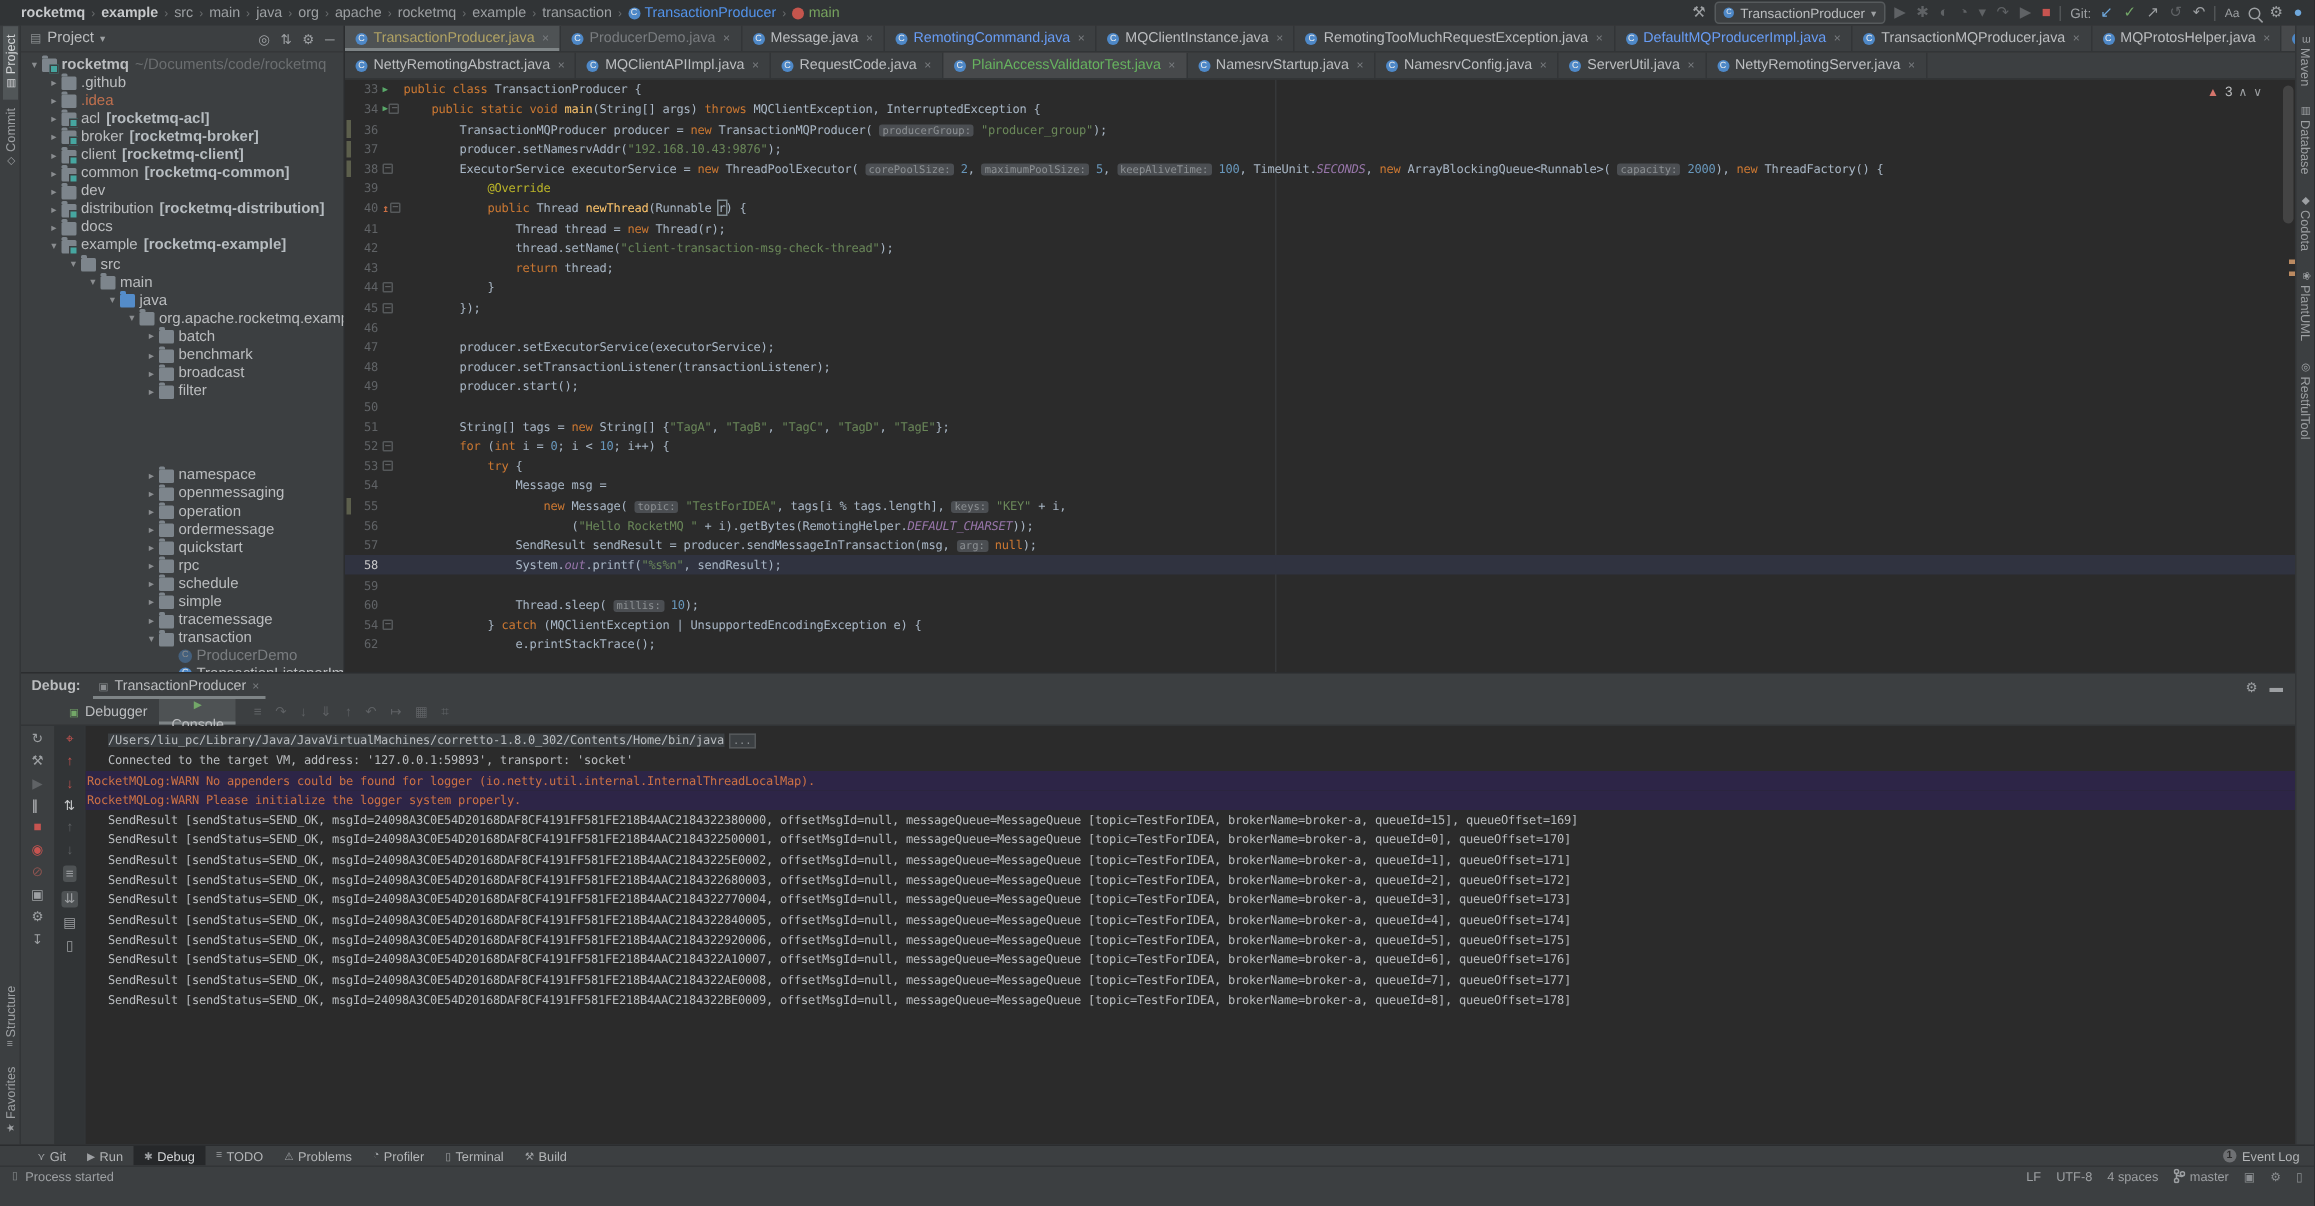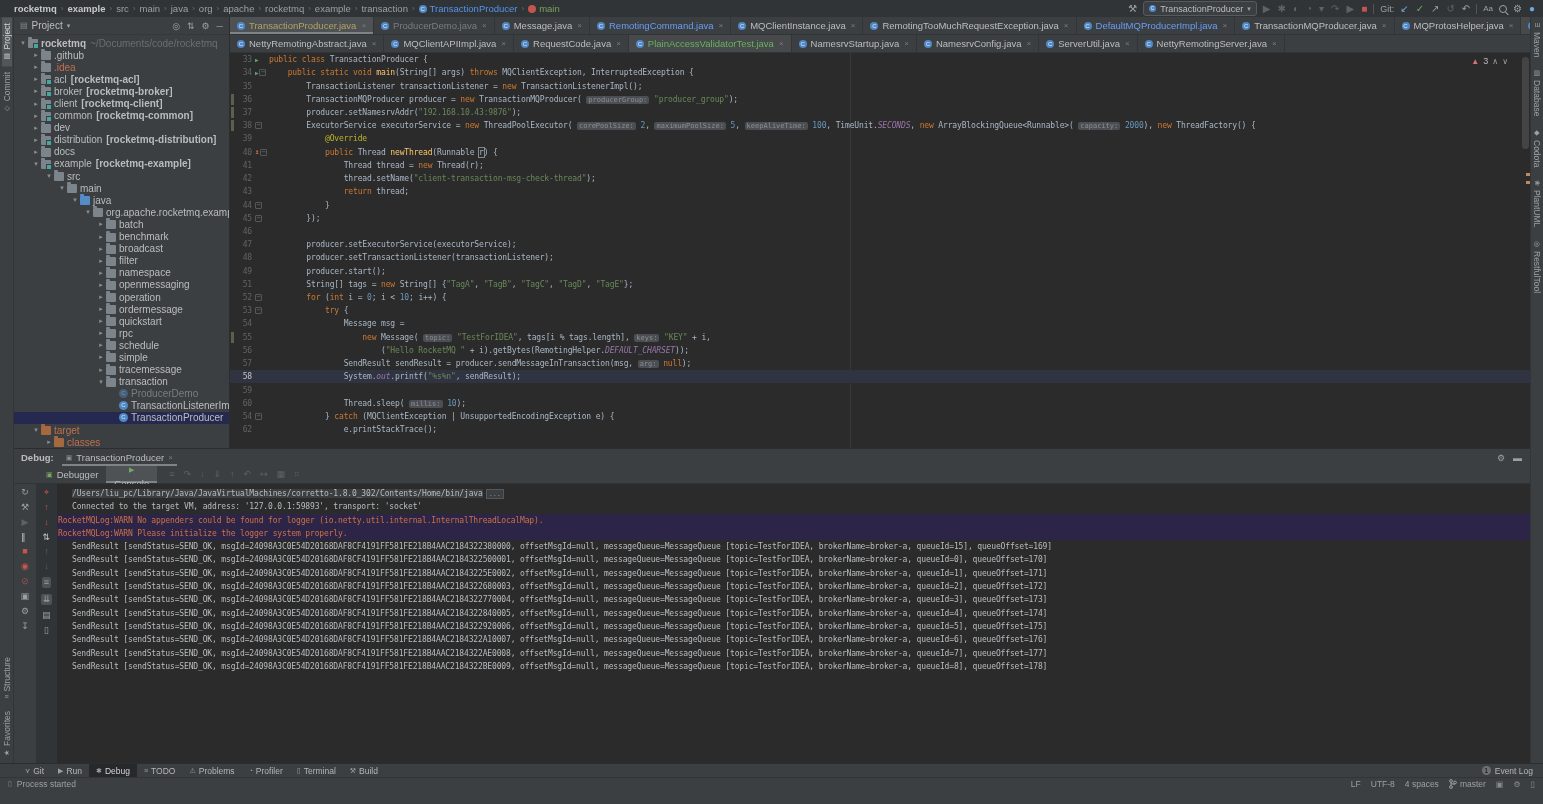--- a/index.html
+++ b/index.html
@@ -340,21 +340,21 @@
               <div class="trow" style="padding-left: 82px;">
                 <span class="arr">▸</span>
                 <span class="ti ti-dir"></span>
                 <span class="lbl">broadcast</span>
               </div>
               <div class="trow" style="padding-left: 82px;">
                 <span class="arr">▸</span>
                 <span class="ti ti-dir"></span>
                 <span class="lbl">filter</span>
               </div>
-              <div class="trow" style="padding-left: 82px;">
+              <div class="trow" style="padding-left: 82px; margin-top: 44px;">
                 <span class="arr">▸</span>
                 <span class="ti ti-dir"></span>
                 <span class="lbl">namespace</span>
               </div>
               <div class="trow" style="padding-left: 82px;">
                 <span class="arr">▸</span>
                 <span class="ti ti-dir"></span>
                 <span class="lbl">openmessaging</span>
               </div>
               <div class="trow" style="padding-left: 82px;">
@@ -538,25 +538,20 @@
               </div>
               <div class="code-row">
                 <span class="ln">34</span>
                 <div class="marks">
                   <span class="mk-run">▶</span>
                   <span class="mk-fold">−</span>
                 </div>
                 <div class="codetext"><span class="tk-d">    </span><span class="tk-k">public static void</span><span class="tk-d"> </span><span class="tk-m">main</span><span class="tk-d">(String[] args) </span><span class="tk-k">throws</span><span class="tk-d"> MQClientException, InterruptedException {</span></div>
               </div>
               <div class="code-row">
-                <span class="ln">35</span>
-                <div class="marks"></div>
-                <div class="codetext"><span class="tk-d">        TransactionListener transactionListener = </span><span class="tk-k">new</span><span class="tk-d"> TransactionListenerImpl();</span></div>
-              </div>
-              <div class="code-row">
                 <div class="chgbar"></div>
                 <span class="ln">36</span>
                 <div class="marks"></div>
                 <div class="codetext"><span class="tk-d">        TransactionMQProducer producer = </span><span class="tk-k">new</span><span class="tk-d"> TransactionMQProducer( </span><span class="tk-h">producerGroup:</span><span class="tk-d"> </span><span class="tk-s">"producer_group"</span><span class="tk-d">);</span></div>
               </div>
               <div class="code-row">
                 <div class="chgbar"></div>
                 <span class="ln">37</span>
                 <div class="marks"></div>
                 <div class="codetext"><span class="tk-d">        producer.setNamesrvAddr(</span><span class="tk-s">"192.168.10.43:9876"</span><span class="tk-d">);</span></div>
@@ -623,20 +618,25 @@
               </div>
               <div class="code-row">
                 <span class="ln">48</span>
                 <div class="marks"></div>
                 <div class="codetext"><span class="tk-d">        producer.setTransactionListener(transactionListener);</span></div>
               </div>
               <div class="code-row">
                 <span class="ln">49</span>
                 <div class="marks"></div>
                 <div class="codetext"><span class="tk-d">        producer.start();</span></div>
+              </div>
+              <div class="code-row">
+                <span class="ln">50</span>
+                <div class="marks"></div>
+                <div class="codetext"></div>
               </div>
               <div class="code-row">
                 <span class="ln">51</span>
                 <div class="marks"></div>
                 <div class="codetext"><span class="tk-d">        String[] tags = </span><span class="tk-k">new</span><span class="tk-d"> String[] {</span><span class="tk-s">"TagA"</span><span class="tk-d">, </span><span class="tk-s">"TagB"</span><span class="tk-d">, </span><span class="tk-s">"TagC"</span><span class="tk-d">, </span><span class="tk-s">"TagD"</span><span class="tk-d">, </span><span class="tk-s">"TagE"</span><span class="tk-d">};</span></div>
               </div>
               <div class="code-row">
                 <span class="ln">52</span>
                 <div class="marks">
                   <span class="mk-fold">−</span>

